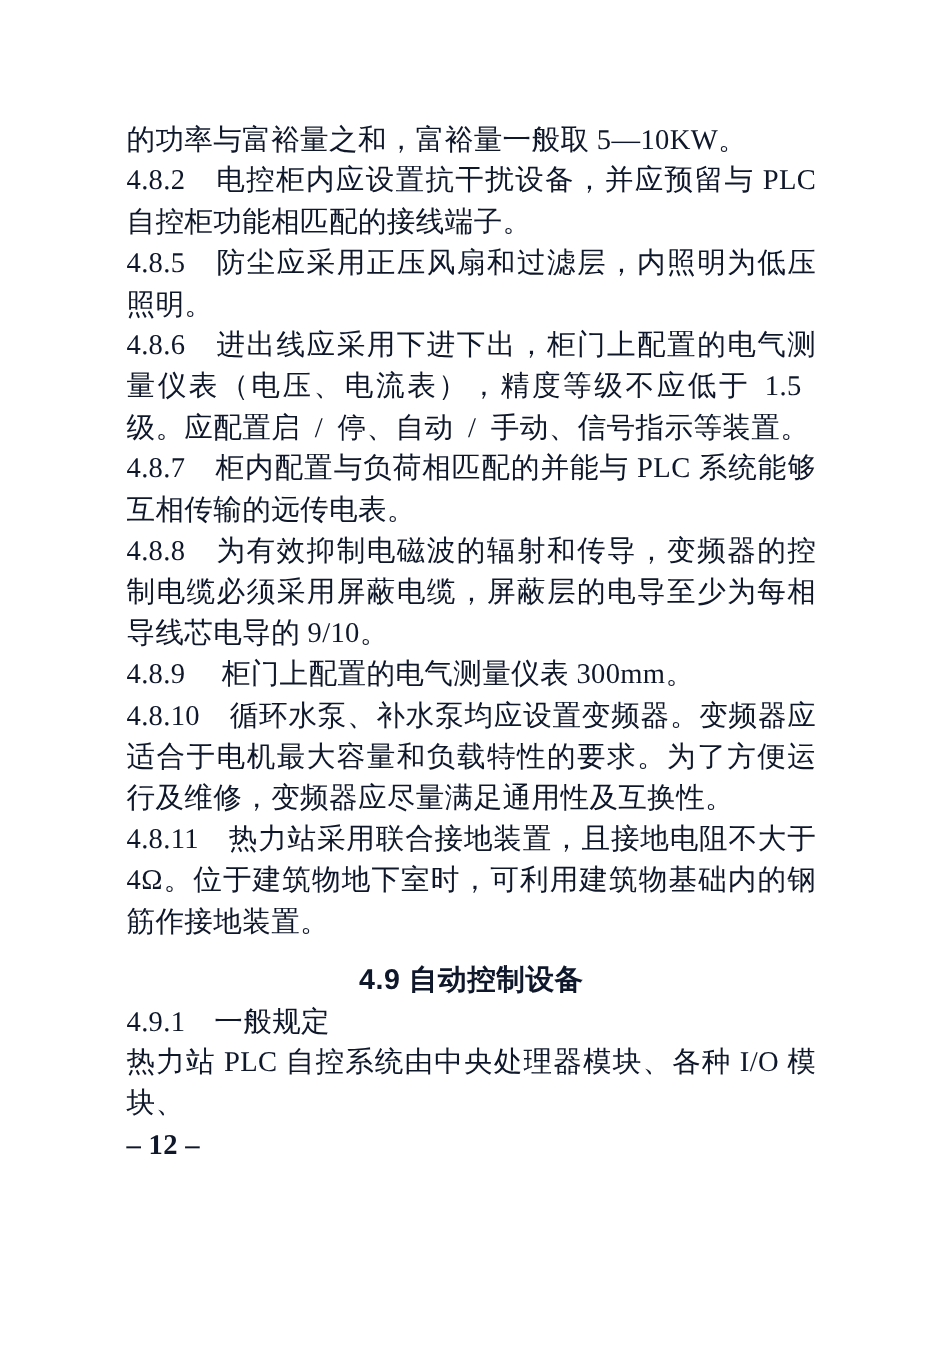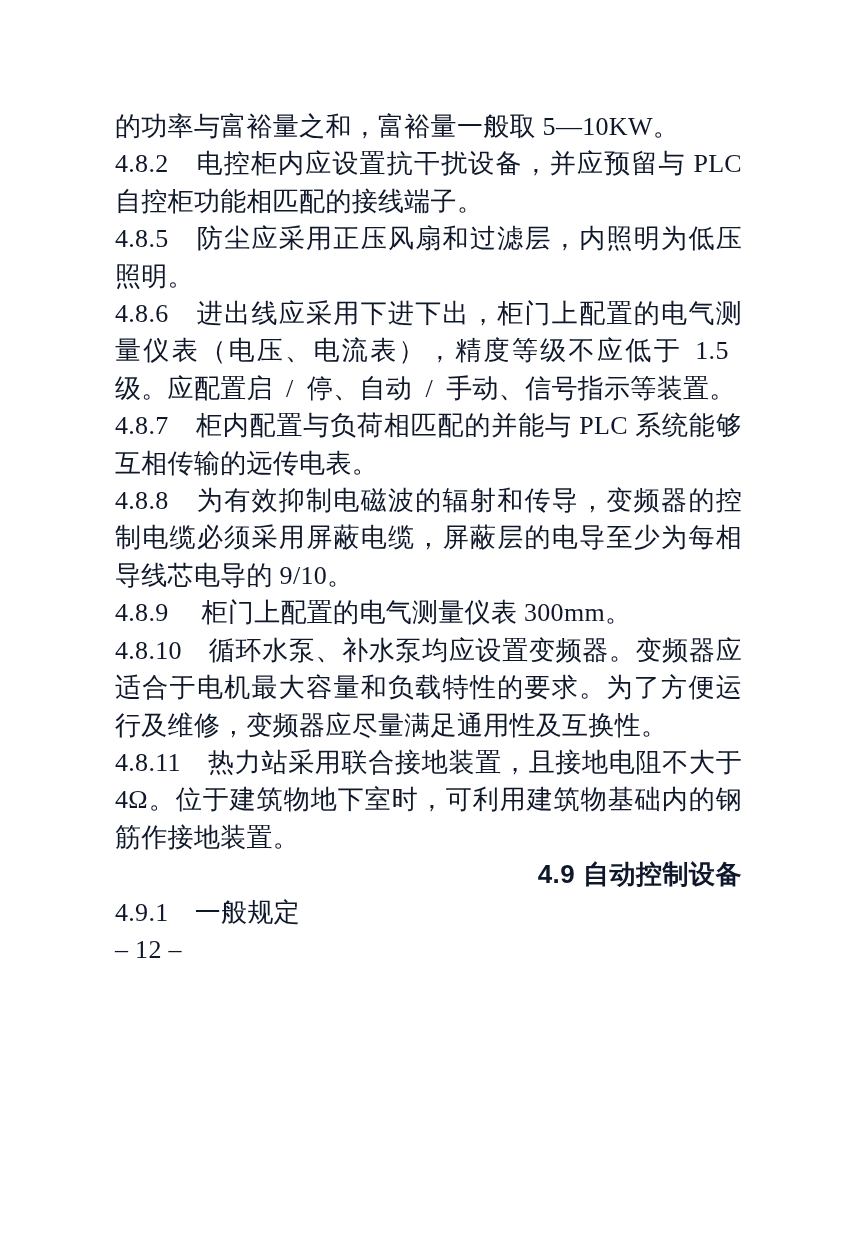--- a/index.html
+++ b/index.html
@@ -28,38 +28,41 @@
     line-height: 37.4px;
     color: #0f172a;
     text-align: justify;
     text-justify: inter-character;
     letter-spacing: 0.3px;
     word-break: break-all;
   }
   .heading {
     font-family: "Liberation Sans", "DejaVu Sans", sans-serif;
     font-weight: 700;
-    text-align: right;
+    text-align: center;
     letter-spacing: 0.5px;
+    margin-top: 16px;
   }
   .footer-line {
     text-align: left;
+    font-weight: bold;
   }
 </style>
 </head>
 <body>
 
 <div class="page">
   <div class="content">
     <p class="para">的功率与富裕量之和，富裕量一般取 5—10KW。</p>
     <p class="para">4.8.2　电控柜内应设置抗干扰设备，并应预留与 PLC 自控柜功能相匹配的接线端子。</p>
     <p class="para">4.8.5　防尘应采用正压风扇和过滤层，内照明为低压照明。</p>
     <p class="para">4.8.6　进出线应采用下进下出，柜门上配置的电气测量仪表（电压、电流表），精度等级不应低于 1.5 级。应配置启 / 停、自动 / 手动、信号指示等装置。</p>
     <p class="para">4.8.7　柜内配置与负荷相匹配的并能与 PLC 系统能够互相传输的远传电表。</p>
     <p class="para">4.8.8　为有效抑制电磁波的辐射和传导，变频器的控制电缆必须采用屏蔽电缆，屏蔽层的电导至少为每相导线芯电导的 9/10。</p>
     <p class="para">4.8.9　 柜门上配置的电气测量仪表 300mm。</p>
     <p class="para">4.8.10　循环水泵、补水泵均应设置变频器。变频器应适合于电机最大容量和负载特性的要求。为了方便运行及维修，变频器应尽量满足通用性及互换性。</p>
     <p class="para">4.8.11　热力站采用联合接地装置，且接地电阻不大于 4Ω。位于建筑物地下室时，可利用建筑物基础内的钢筋作接地装置。</p>
     <p class="para heading">4.9 自动控制设备</p>
     <p class="para">4.9.1　一般规定</p>
+    <p class="para">热力站 PLC 自控系统由中央处理器模块、各种 I/O 模块、</p>
     <p class="para footer-line">– 12 –</p>
   </div>
 </div>
 
 </body></html>

